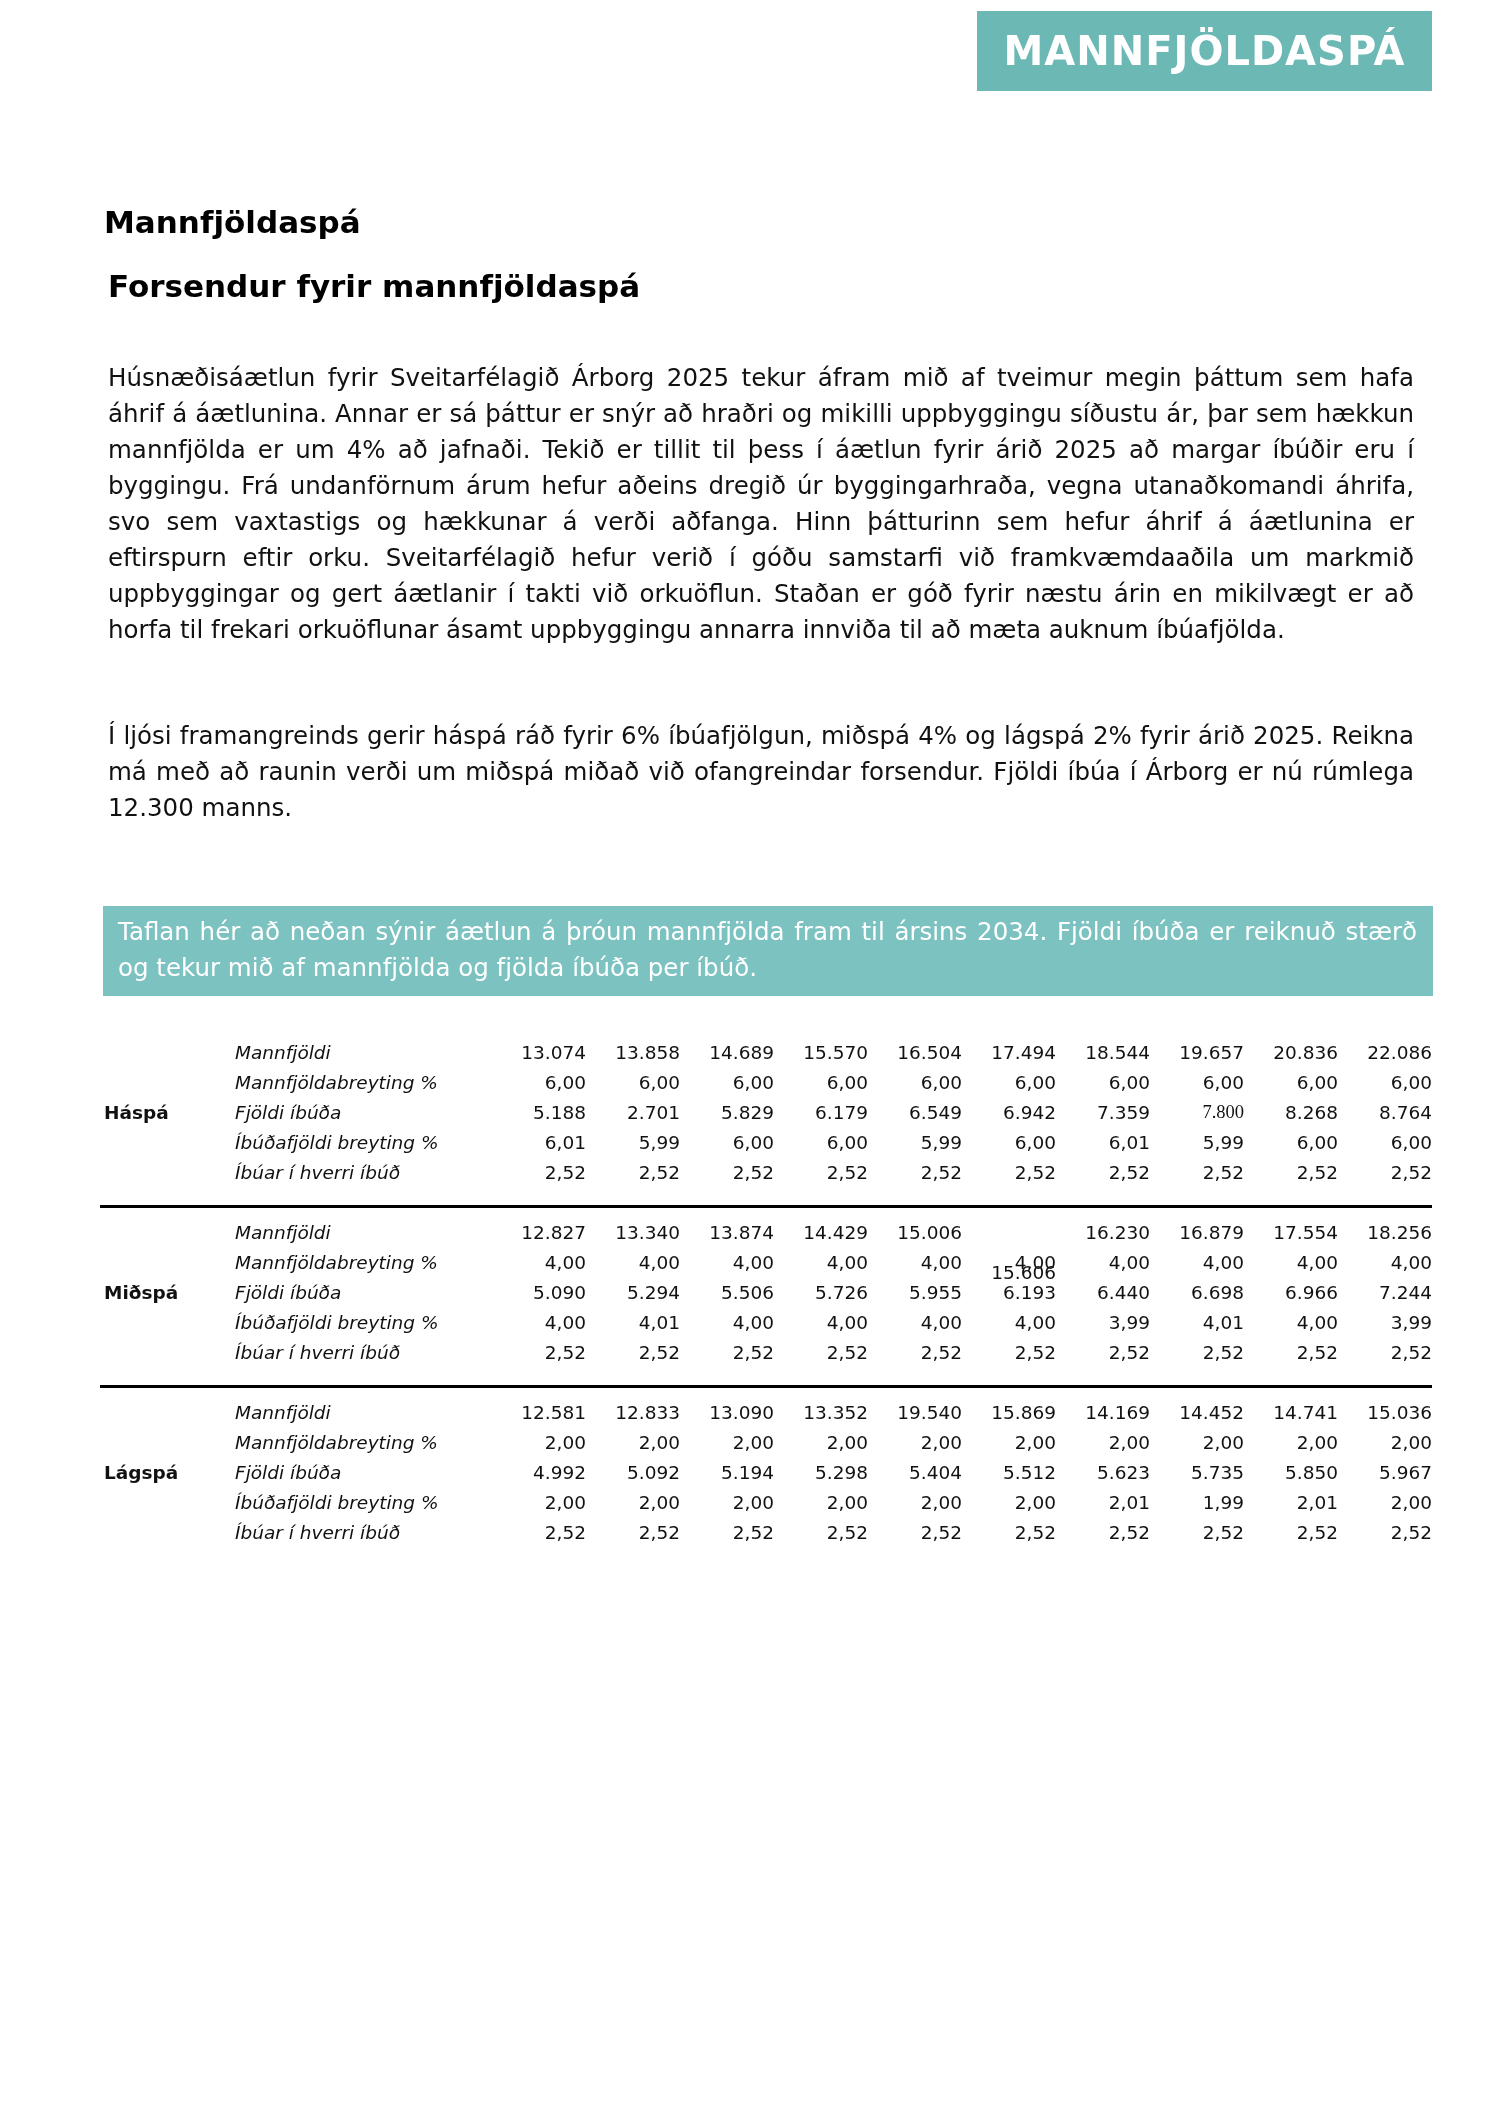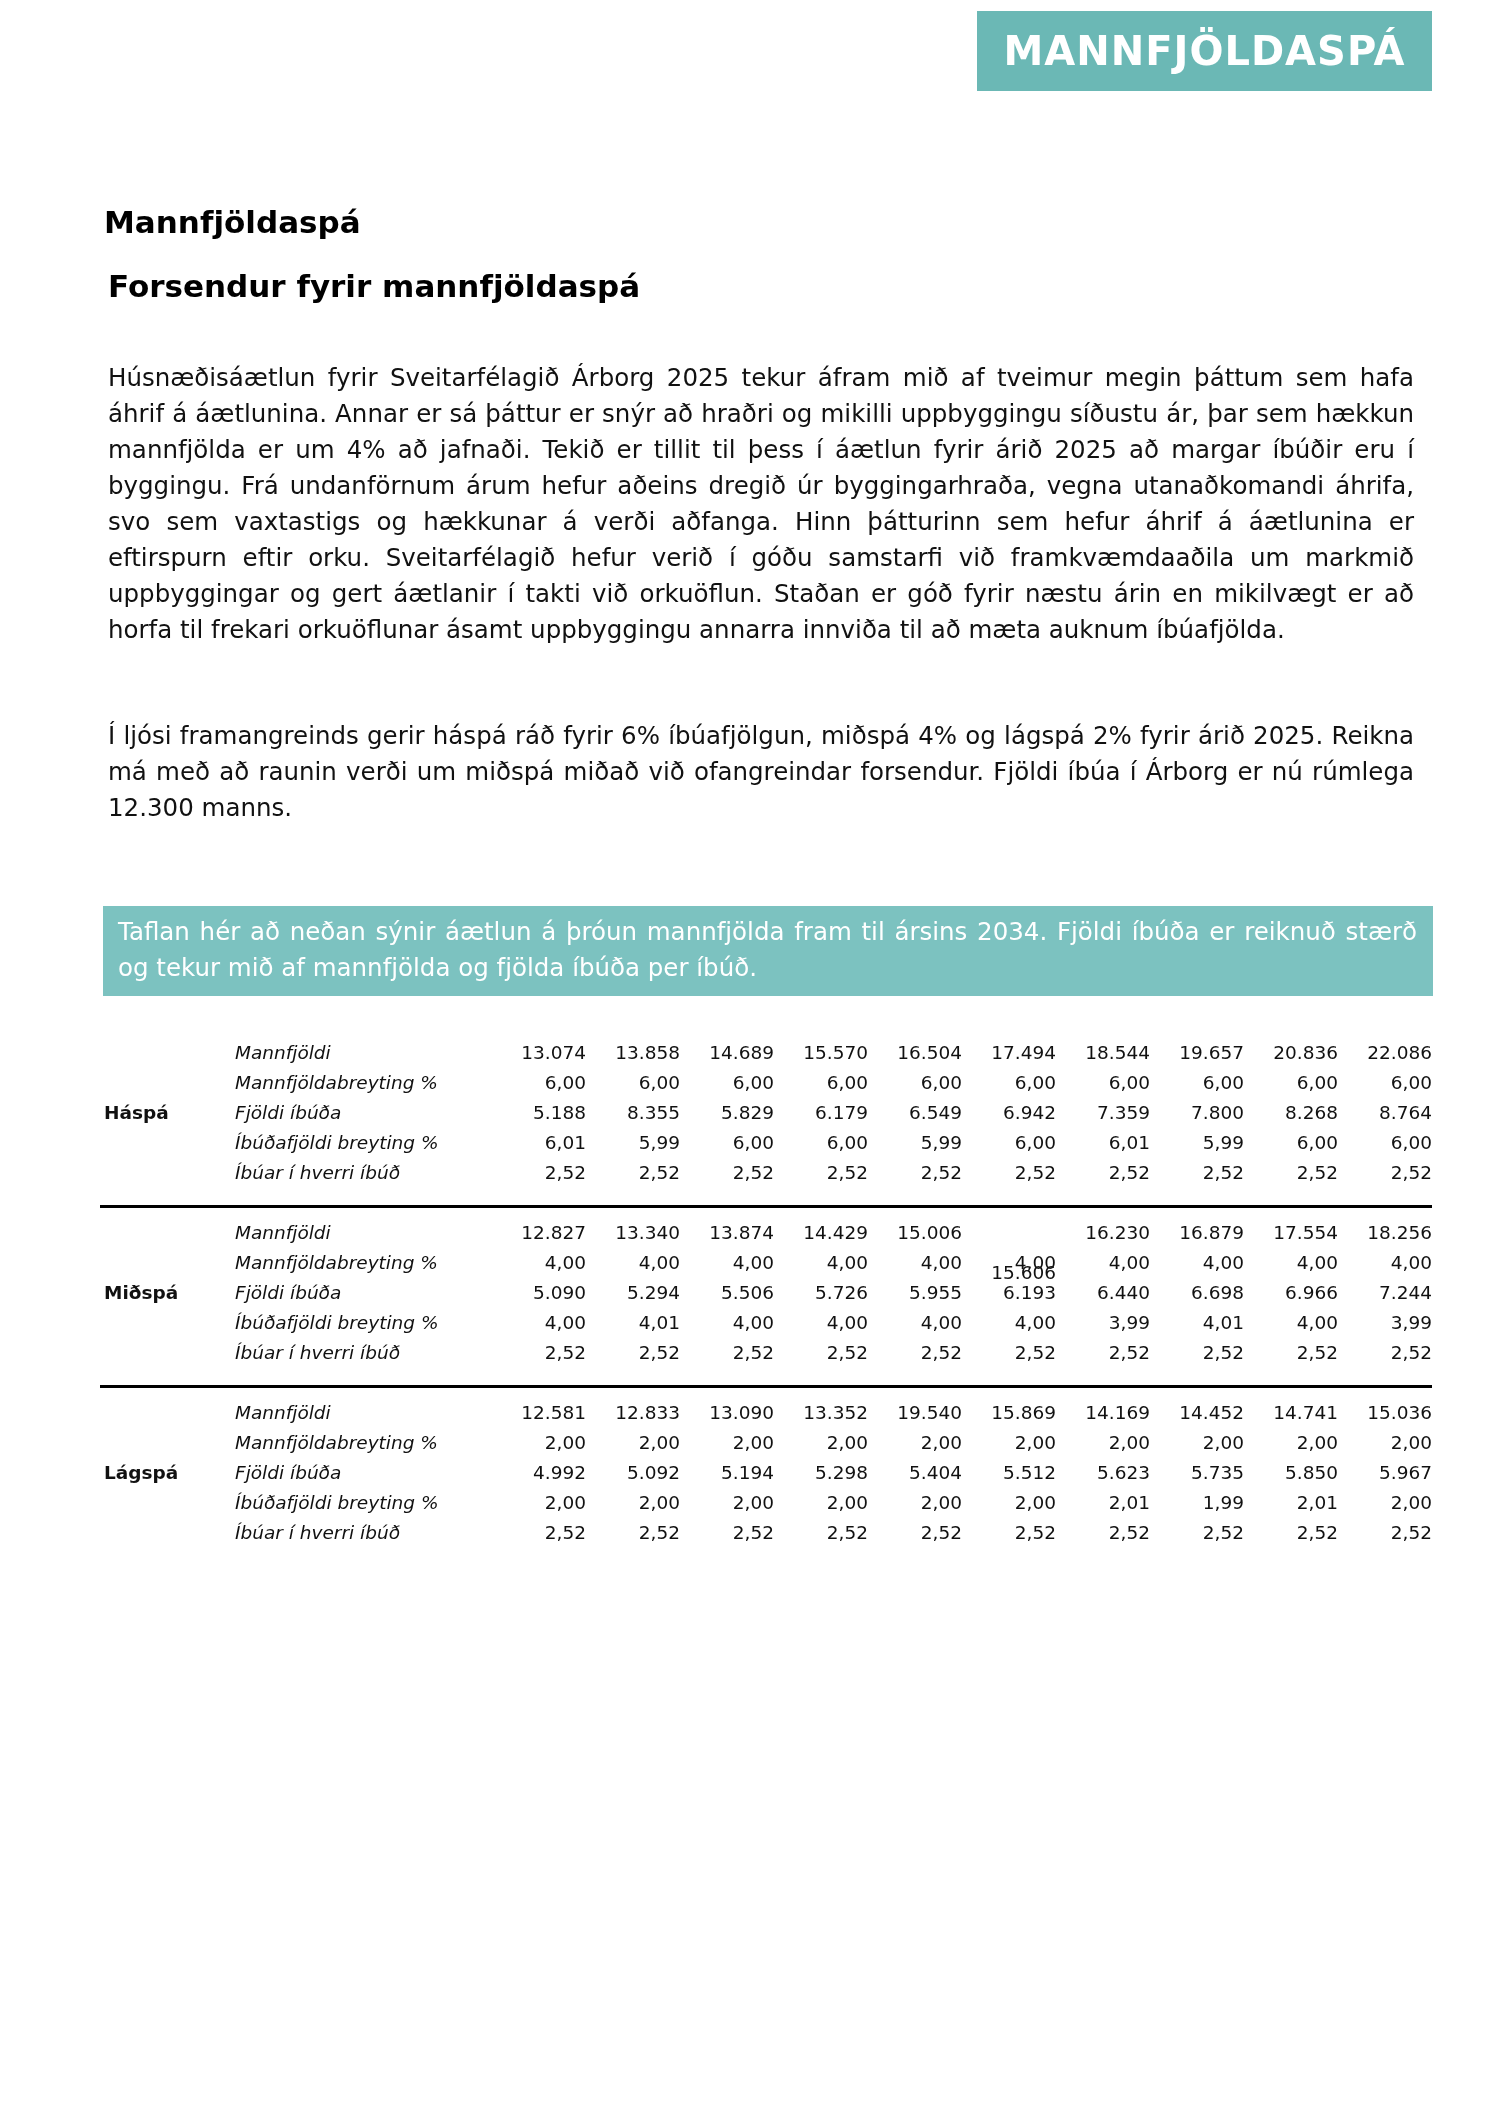--- a/index.html
+++ b/index.html
@@ -90,27 +90,27 @@
           <span class="cell" style="left: 782px;">6,00</span>
           <span class="cell" style="left: 876px;">6,00</span>
           <span class="cell" style="left: 970px;">6,00</span>
           <span class="cell" style="left: 1064px;">6,00</span>
           <span class="cell" style="left: 1158px;">6,00</span>
           <span class="cell" style="left: 1252px;">6,00</span>
         </div>
         <div class="row" style="top: 80px;">
           <span class="rlabel">Fjöldi íbúða</span>
           <span class="cell" style="left: 406px;">5.188</span>
-          <span class="cell" style="left: 500px;">8.355</span>
+          <span class="cell" style="left: 500px;">2.701</span>
           <span class="cell" style="left: 594px;">5.829</span>
           <span class="cell" style="left: 688px;">6.179</span>
           <span class="cell" style="left: 782px;">6.549</span>
           <span class="cell" style="left: 876px;">6.942</span>
           <span class="cell" style="left: 970px;">7.359</span>
-          <span class="cell" style="left: 1064px;">7.800</span>
+          <span class="cell" style="left: 1064px; font-family: Liberation Serif, serif;">7.800</span>
           <span class="cell" style="left: 1158px;">8.268</span>
           <span class="cell" style="left: 1252px;">8.764</span>
         </div>
         <div class="row" style="top: 110px;">
           <span class="rlabel">Íbúðafjöldi breyting %</span>
           <span class="cell" style="left: 406px;">6,01</span>
           <span class="cell" style="left: 500px;">5,99</span>
           <span class="cell" style="left: 594px;">6,00</span>
           <span class="cell" style="left: 688px;">6,00</span>
           <span class="cell" style="left: 782px;">5,99</span>

